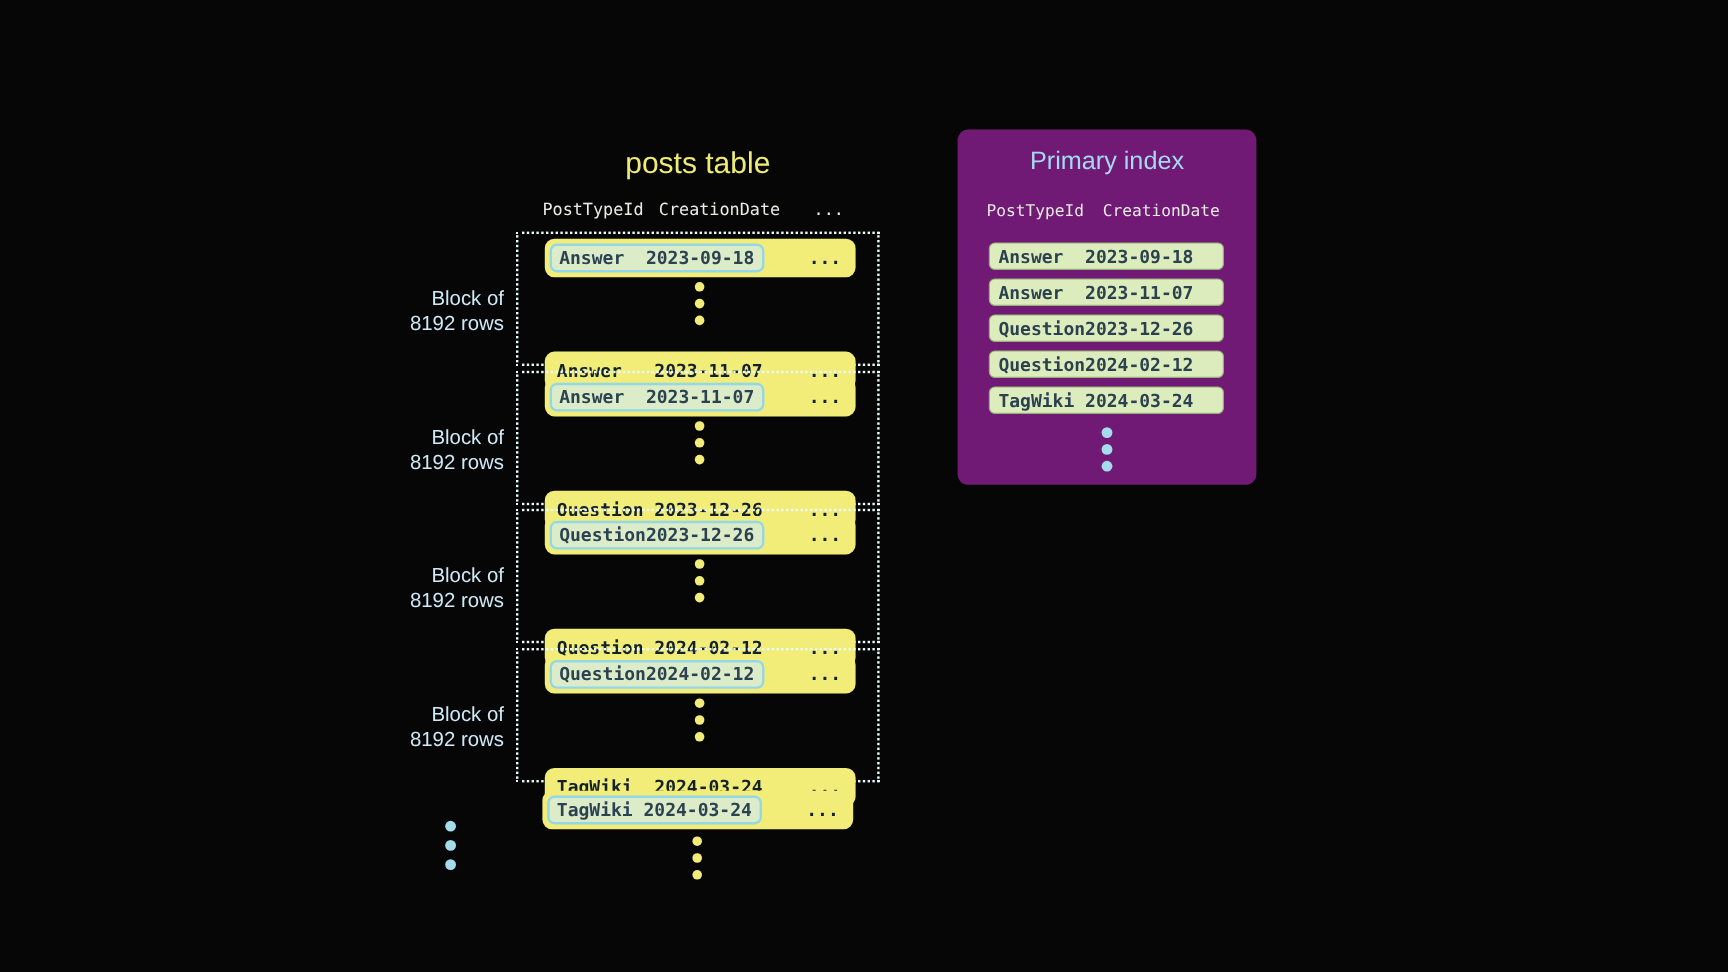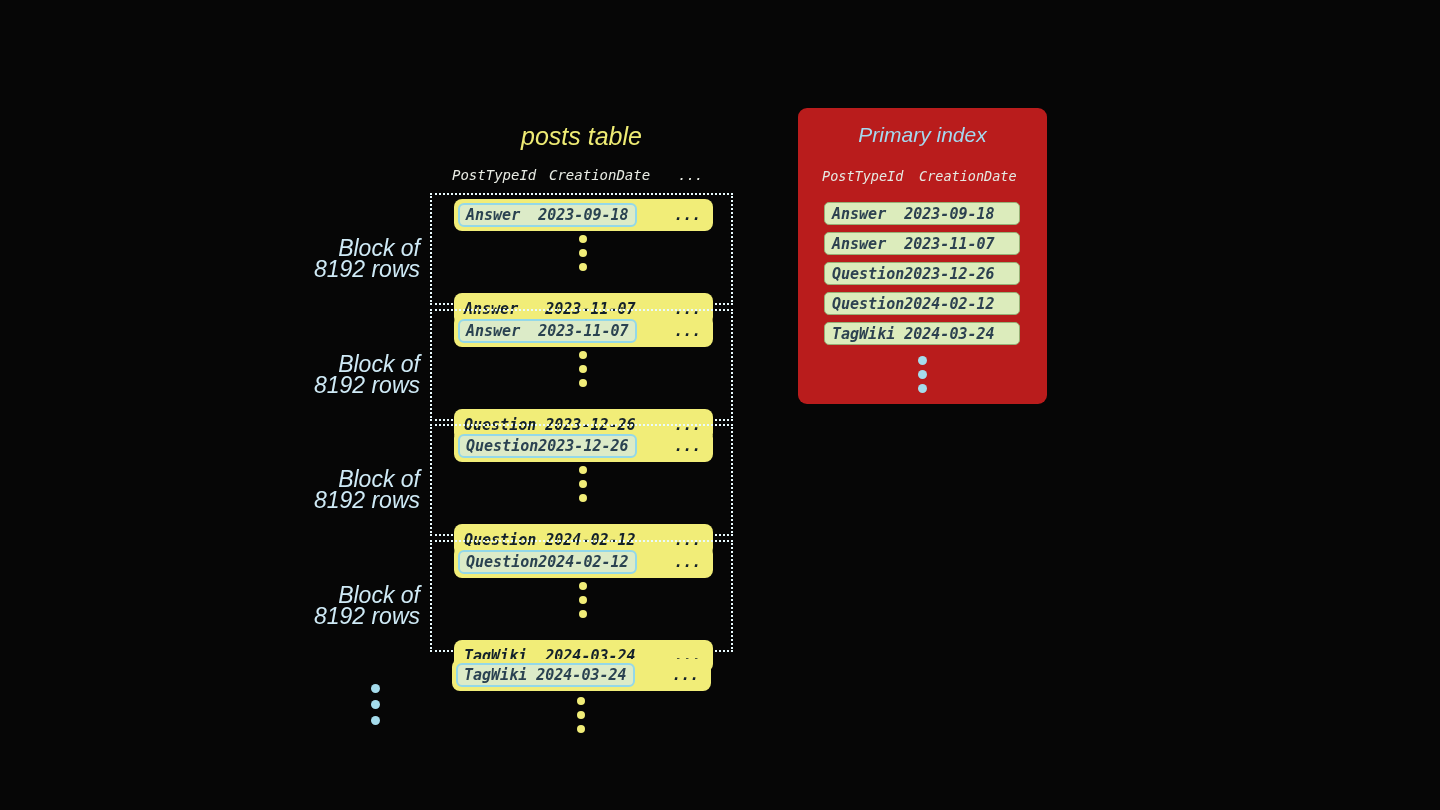--- a/index.html
+++ b/index.html
@@ -1,17 +1,17 @@
 <!DOCTYPE html>
 <html><head>
 <meta charset="utf-8">
 <style>
   html,body{margin:0;padding:0;background:#060606;}
   .stage{position:relative;width:1440px;height:810px;background:#060606;overflow:hidden;
-         font-family:"Liberation Sans",sans-serif;font-style:italic;}
+         font-family:"Liberation Sans",sans-serif;}
 
   
   .pt-title{position:absolute;left:430px;top:122px;width:303px;text-align:center;
             color:#efec74;font-size:25px;font-weight:500;}
   .pt-col{position:absolute;top:167px;color:#e9ece4;font-size:14px;font-family:"DejaVu Sans Mono",monospace;}
   .pt-col.c0{left:452px;} .pt-col.c1{left:549px;} .pt-col.c2{left:678px;}
 
   .block{position:absolute;left:430px;width:303px;height:112px;box-sizing:border-box;
          border:2px dotted #e9fafd;}
   .b0{top:193px;} .b1{top:309px;} .b2{top:424px;} .b3{top:540px;}
@@ -34,25 +34,25 @@
 
   .dots-col{position:absolute;display:flex;flex-direction:column;gap:6px;}
   .dot{width:8px;height:8px;border-radius:50%;}
   .dot-y{background:#f1ed78;}
   .dot-b{width:9px;height:9px;background:#a5dcec;}
   .blk-dots{left:147px;top:40px;}
   .tail-dots{left:577px;top:697px;}
   .more-blocks-dots{left:371px;top:684px;gap:7px;}
 
   .blk-label{position:absolute;left:280px;width:140px;text-align:right;color:#cfeaf6;
-             font-size:23px;line-height:21px;}
+             font-size:17px;line-height:21px;}
   .l0{top:238px;} .l1{top:354px;} .l2{top:469px;} .l3{top:585px;}
 
   
-  .panel{position:absolute;left:798px;top:108px;width:249px;height:296px;background:#b91c1c;
+  .panel{position:absolute;left:798px;top:108px;width:249px;height:296px;background:#701a75;
          border-radius:9px;}
   .panel-title{position:absolute;top:15px;left:0;width:100%;text-align:center;color:#a5d9ef;
                font-size:21px;font-weight:500;}
   .px-col{position:absolute;top:60px;color:#e6e9e2;font-size:13.5px;
           font-family:"DejaVu Sans Mono",monospace;}
   .px-col.c0{left:24px;} .px-col.c1{left:121px;}
   .idx-row{position:absolute;left:26px;width:196px;height:23px;background:#dcecbc;
            border:1px solid #96b177;border-radius:5px;box-sizing:border-box;
            display:flex;align-items:center;padding:0 7px;
            font-family:"DejaVu Sans Mono",monospace;font-weight:700;font-size:15px;color:#2c4150;}

